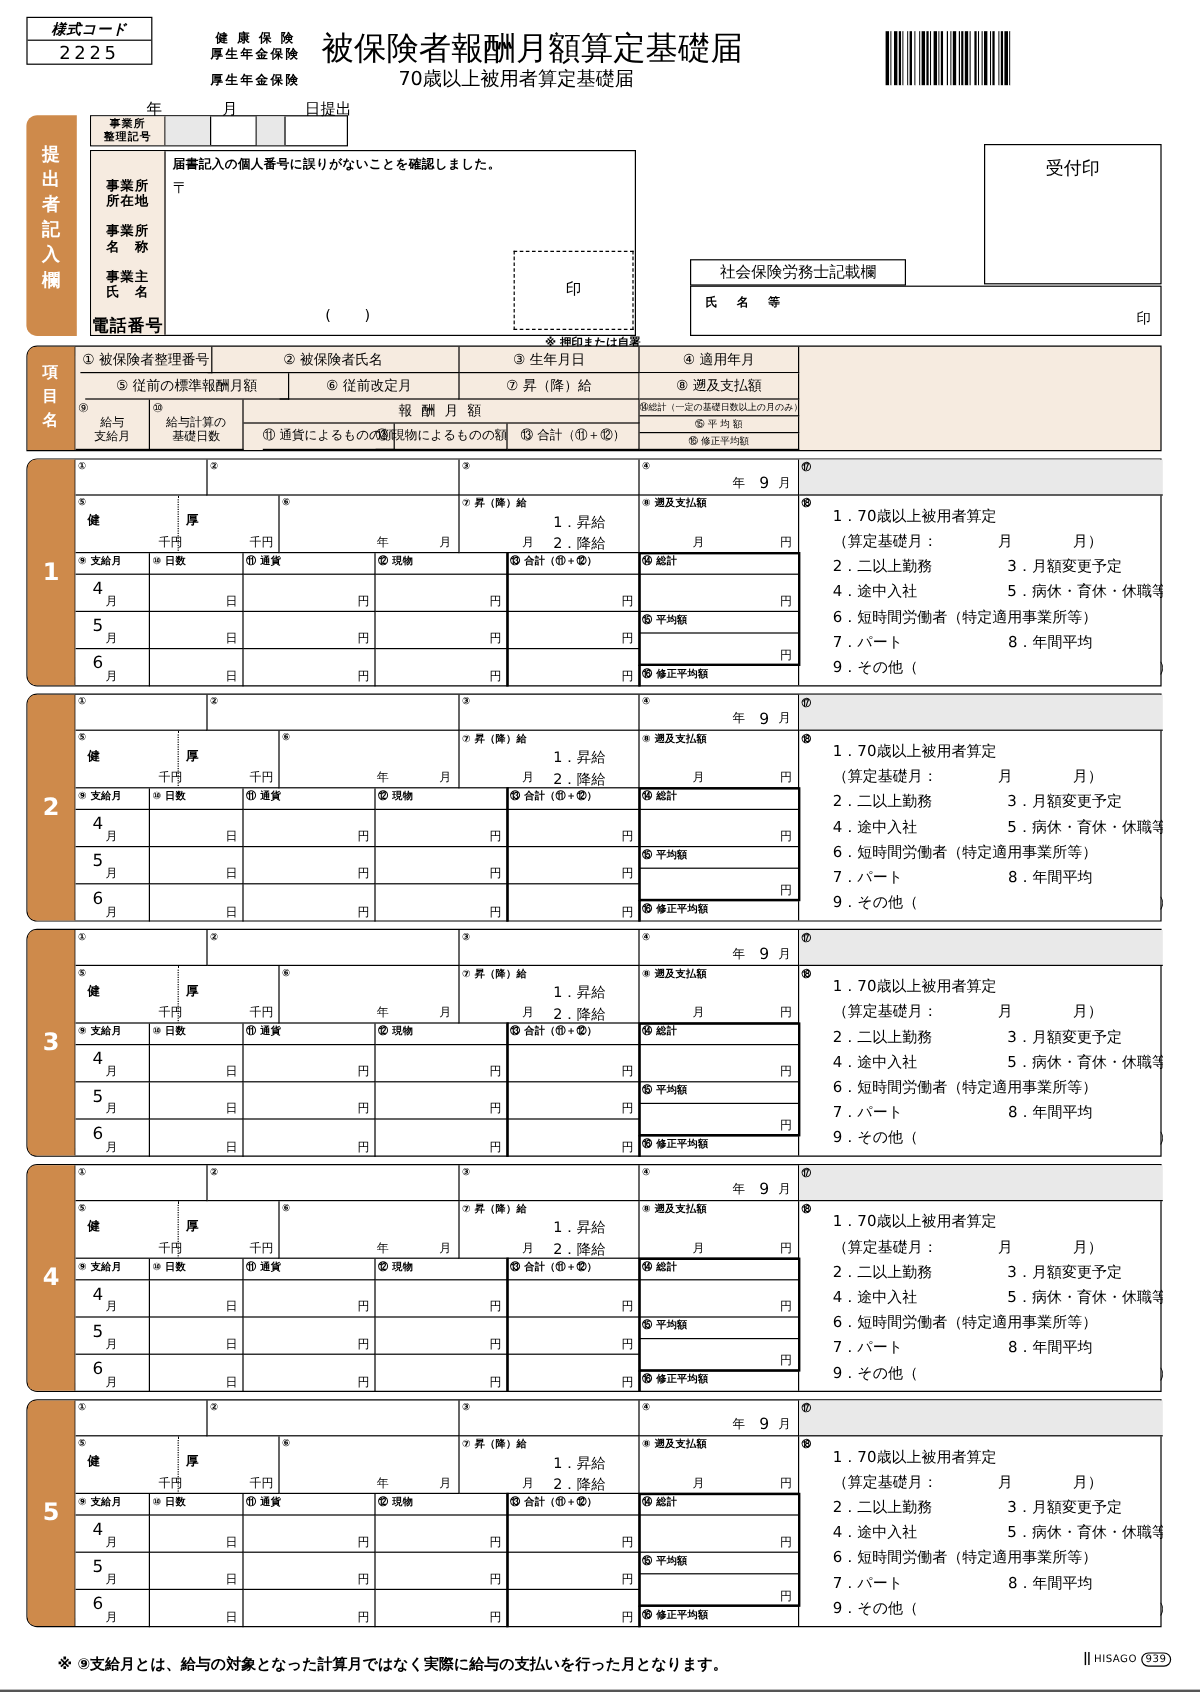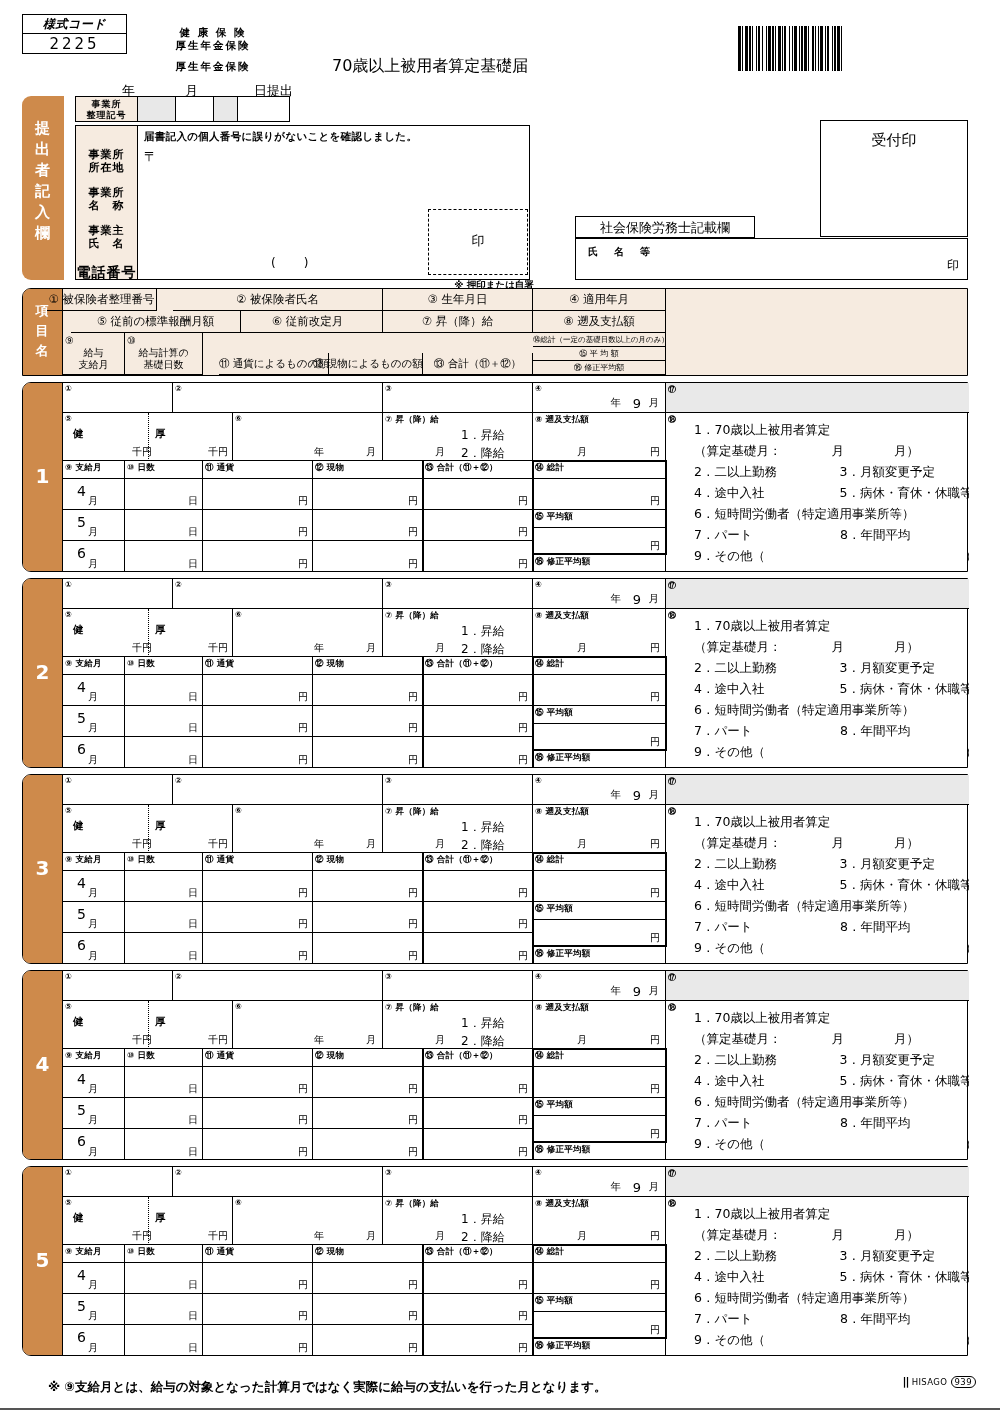--- a/index.html
+++ b/index.html
@@ -161,20 +161,21 @@
     <div class="fc-top">様式コード</div>
     <div class="fc-num">2225</div>
   </div>
 
   <div class="hdr-ins">
     <div>健 康 保 険</div>
     <div>厚生年金保険</div>
   </div>
   <div class="hdr-ins2">厚生年金保険</div>
 
+  <div class="title-main">被保険者報酬月額算定基礎届</div>
   <div class="title-sub">70歳以上被用者算定基礎届</div>
 
   <div class="barcode" id="barcode"><span style="width:3px;"></span><span style="width:1px; background:#fff;"></span><span style="width:1px;"></span><span style="width:2px; background:#fff;"></span><span style="width:3px;"></span><span style="width:1px; background:#fff;"></span><span style="width:2px;"></span><span style="width:1px; background:#fff;"></span><span style="width:1px;"></span><span style="width:3px; background:#fff;"></span><span style="width:1px;"></span><span style="width:1px; background:#fff;"></span><span style="width:2px;"></span><span style="width:2px; background:#fff;"></span><span style="width:1px;"></span><span style="width:3px; background:#fff;"></span><span style="width:1px;"></span><span style="width:1px; background:#fff;"></span><span style="width:3px;"></span><span style="width:1px; background:#fff;"></span><span style="width:2px;"></span><span style="width:1px; background:#fff;"></span><span style="width:1px;"></span><span style="width:2px; background:#fff;"></span><span style="width:3px;"></span><span style="width:1px; background:#fff;"></span><span style="width:1px;"></span><span style="width:1px; background:#fff;"></span><span style="width:2px;"></span><span style="width:3px; background:#fff;"></span><span style="width:1px;"></span><span style="width:2px; background:#fff;"></span><span style="width:1px;"></span><span style="width:1px; background:#fff;"></span><span style="width:3px;"></span><span style="width:2px; background:#fff;"></span><span style="width:1px;"></span><span style="width:1px; background:#fff;"></span><span style="width:2px;"></span><span style="width:1px; background:#fff;"></span><span style="width:3px;"></span><span style="width:1px; background:#fff;"></span><span style="width:1px;"></span><span style="width:3px; background:#fff;"></span><span style="width:2px;"></span><span style="width:1px; background:#fff;"></span><span style="width:1px;"></span><span style="width:2px; background:#fff;"></span><span style="width:1px;"></span><span style="width:1px; background:#fff;"></span><span style="width:3px;"></span><span style="width:2px; background:#fff;"></span><span style="width:1px;"></span><span style="width:1px; background:#fff;"></span><span style="width:2px;"></span><span style="width:3px; background:#fff;"></span><span style="width:1px;"></span><span style="width:1px; background:#fff;"></span><span style="width:2px;"></span><span style="width:1px; background:#fff;"></span><span style="width:3px;"></span><span style="width:1px; background:#fff;"></span><span style="width:1px;"></span><span style="width:2px; background:#fff;"></span></div>
 
   <div class="dateline">
     <i style="left:22px;">年</i>
     <i style="left:85px;">月</i>
     <i style="left:142px;margin-left:12px;">日提出</i>
   </div>
 
@@ -225,36 +226,37 @@
 
   <div class="tbl">
 
     <div class="hdrow">
       <div class="tab">
         <span>項</span>
         <span>目</span>
         <span>名</span>
       </div>
 
-      <div class="hc" style="left:24px; top:0; width:110px; height:22px; line-height:21px;"><span id="h1a">① 被保険者整理番号</span></div>
+      <div class="hc" style="left:44px; top:0; width:110px; height:22px; line-height:21px;"><span id="h1a">① 被保険者整理番号</span></div>
       <div class="hc" style="left:150px; top:0; width:210px; height:22px; line-height:21px;"><span id="h1b">② 被保険者氏名</span></div>
       <div class="hc" style="left:360px; top:0; width:150px; height:22px; line-height:21px;"><span id="h1c">③ 生年月日</span></div>
       <div class="hc" style="left:510px; top:0; width:133px; height:22px; line-height:21px;"><span id="h1d">④ 適用年月</span></div>
 
       <div class="hc" style="left: 48px; top: 22px; width: 170px; height: 22px; line-height: 21px;"><span id="h2a">⑤ 従前の標準報酬月額</span></div>
       <div class="hc" style="left: 210px; top: 22px; width: 150px; height: 22px; line-height: 21px;"><span id="h2b">⑥ 従前改定月</span></div>
       <div class="hc" style="left: 360px; top: 22px; width: 150px; height: 22px; line-height: 21px;"><span id="h2c">⑦ 昇（降）給</span></div>
       <div class="hc nr" style="left:643px; top:22px; width:300px; height:22px; line-height:21px; border-bottom:none;"></div>
 
       <div class="hc" style="left:40px; top:44px; width:62px; height:42px; line-height:12px; padding-top:2px; font-size:10px;">
         <span class="cn" style="position:static; display:block; text-align:left; padding-left:2px;" id="h3a-num">⑨</span><span id="h3a"><span style="display:block">給与</span><span style="display:block">支給月</span></span>
       </div>
       <div class="hc" style="left:102px; top:44px; width:78px; height:42px; line-height:12px; padding-top:2px; font-size:10px;">
         <span class="cn" style="position:static; display:block; text-align:left; padding-left:2px;" id="h3b-num">⑩</span><span id="h3b"><span style="display:block">給与計算の</span><span style="display:block">基礎日数</span></span>
       </div>
+      <div class="hc" style="left:180px; top:44px; width:330px; height:20px; line-height:19px; font-size:11.5px; letter-spacing:2px;"><span id="h3c">報 酬 月 額</span></div>
       <div class="hc" style="left:510px; top:44px; width:133px; height:14px; line-height:13px; font-size:7.5px;"><span id="h3d">⑭総計（一定の基礎日数以上の月のみ）</span></div>
       <div class="hc" style="left:510px; top:58px; width:133px; height:14px; line-height:13px; font-size:8px;"><span id="h3e">⑮ 平 均 額</span></div>
       <div class="hc" style="left:510px; top:72px; width:133px; height:14px; line-height:13px; font-size:8px;"><span id="h3f">⑯ 修正平均額</span></div>
 
       <div class="hc" style="left:196px; top:64px; width:110px; height:22px; line-height:21px; font-size:10.5px;"><span id="h4a">⑪ 通貨によるものの額</span></div>
       <div class="hc" style="left:290px; top:64px; width:110px; height:22px; line-height:21px; font-size:10.5px;"><span id="h4b">⑫ 現物によるものの額</span></div>
       <div class="hc" style="left:400px; top:64px; width:110px; height:22px; line-height:21px; font-size:10.5px;"><span id="h4c">⑬ 合計（⑪＋⑫）</span></div>
     <div class="hc" style="left: 510px; top: 22px; width: 133px; height: 22px; line-height: 21px; font-size: 11.5px; background: rgb(246, 235, 224);">⑧ 遡及支払額</div>
       </div>
 

